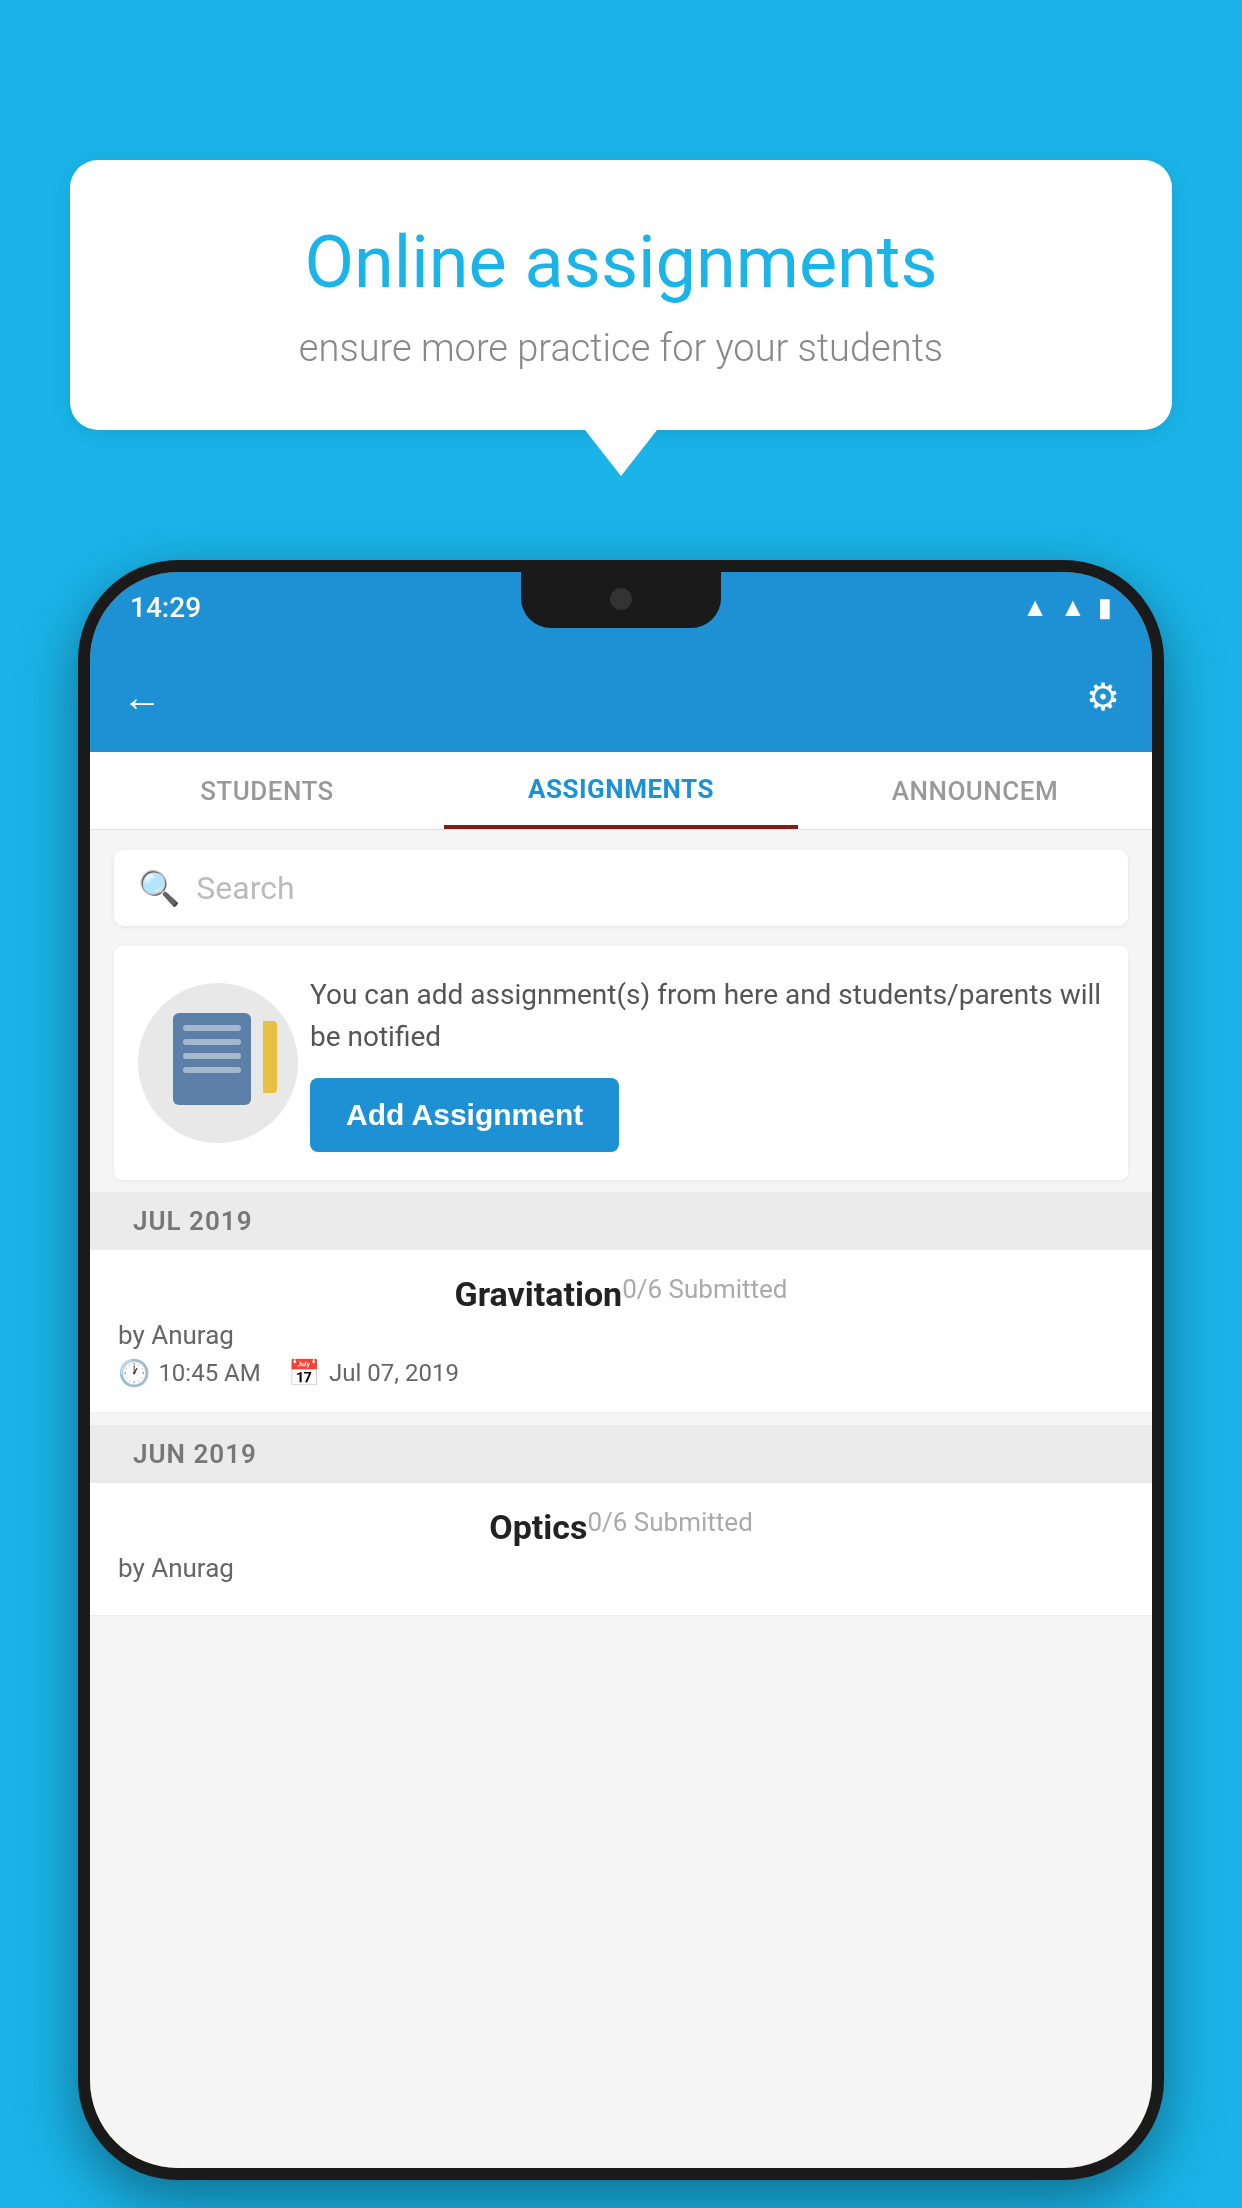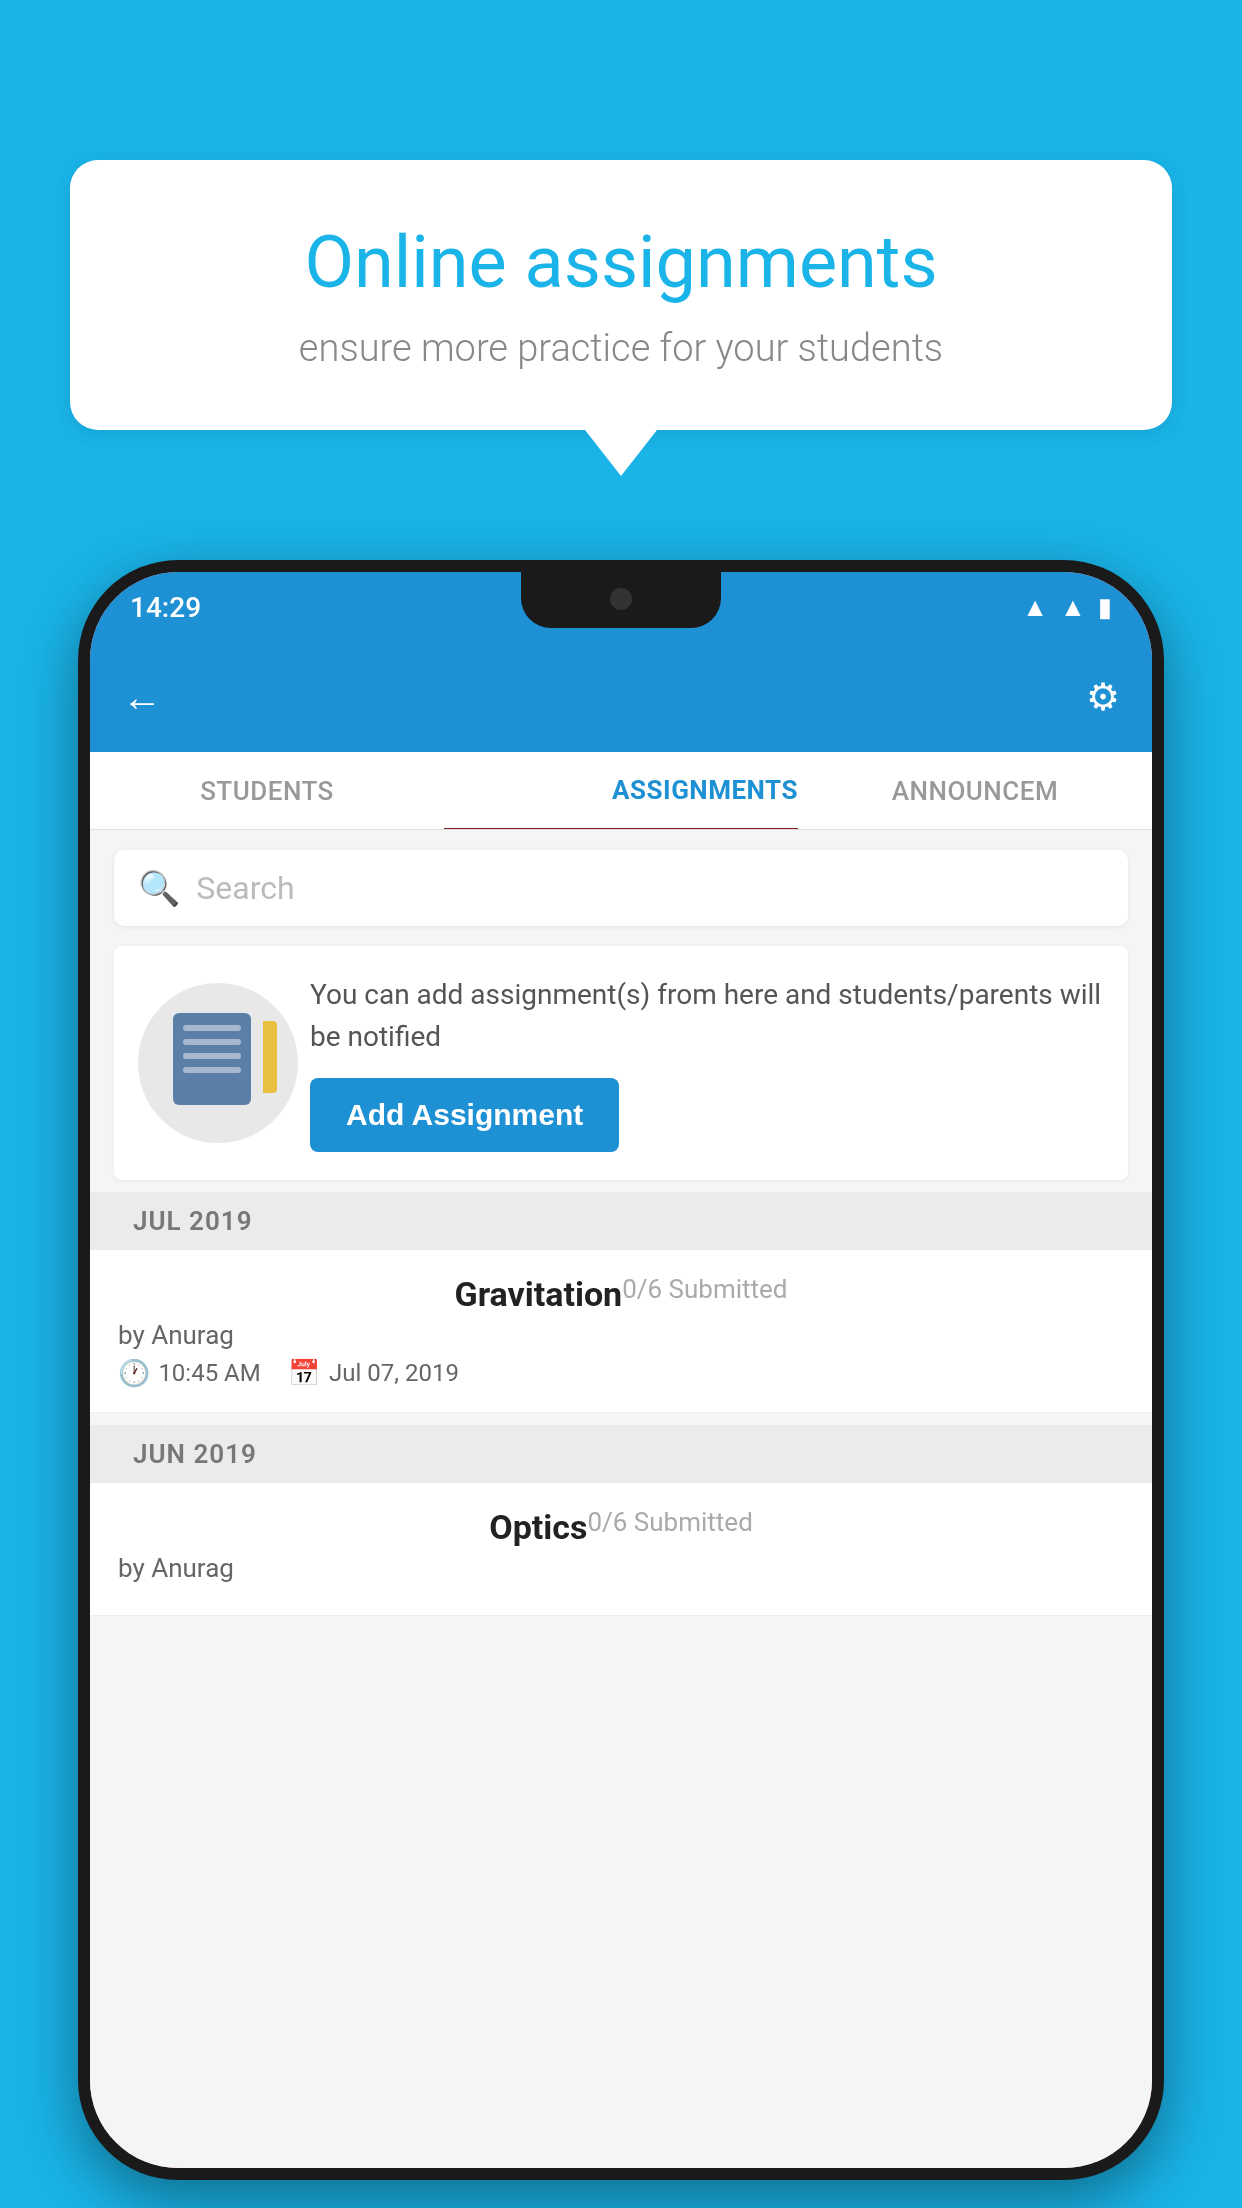--- a/index.html
+++ b/index.html
@@ -68,21 +68,21 @@
       overflow: hidden;
     }
 
     
     .phone-screen {
       position: absolute;
       top: 12px;
       left: 12px;
       right: 12px;
       bottom: 12px;
-      background: #f9a8d4;
+      background: #a16207;
       border-radius: 88px;
       overflow: hidden;
       text-decoration: underline;
     }
 
     
     .notch {
       position: absolute;
       top: 0;
       left: 50%;
@@ -196,23 +196,22 @@
       justify-content: center;
       font-size: 26px;
       color: #999;
       font-weight: 500;
       cursor: pointer;
       letter-spacing: 0.5px;
     }
 
     .tab-item.active {
       color: #1e90d4;
-      border-bottom: 1px solid #7f1d1d;
+      border-bottom: 4px solid #7f1d1d;
       font-weight: 700;
-      justify-content: flex-end;
     }
 
     
     .content-area {
       position: absolute;
       top: 258px;
       left: 0;
       right: 0;
       bottom: 0;
       background: #f5f5f5;

